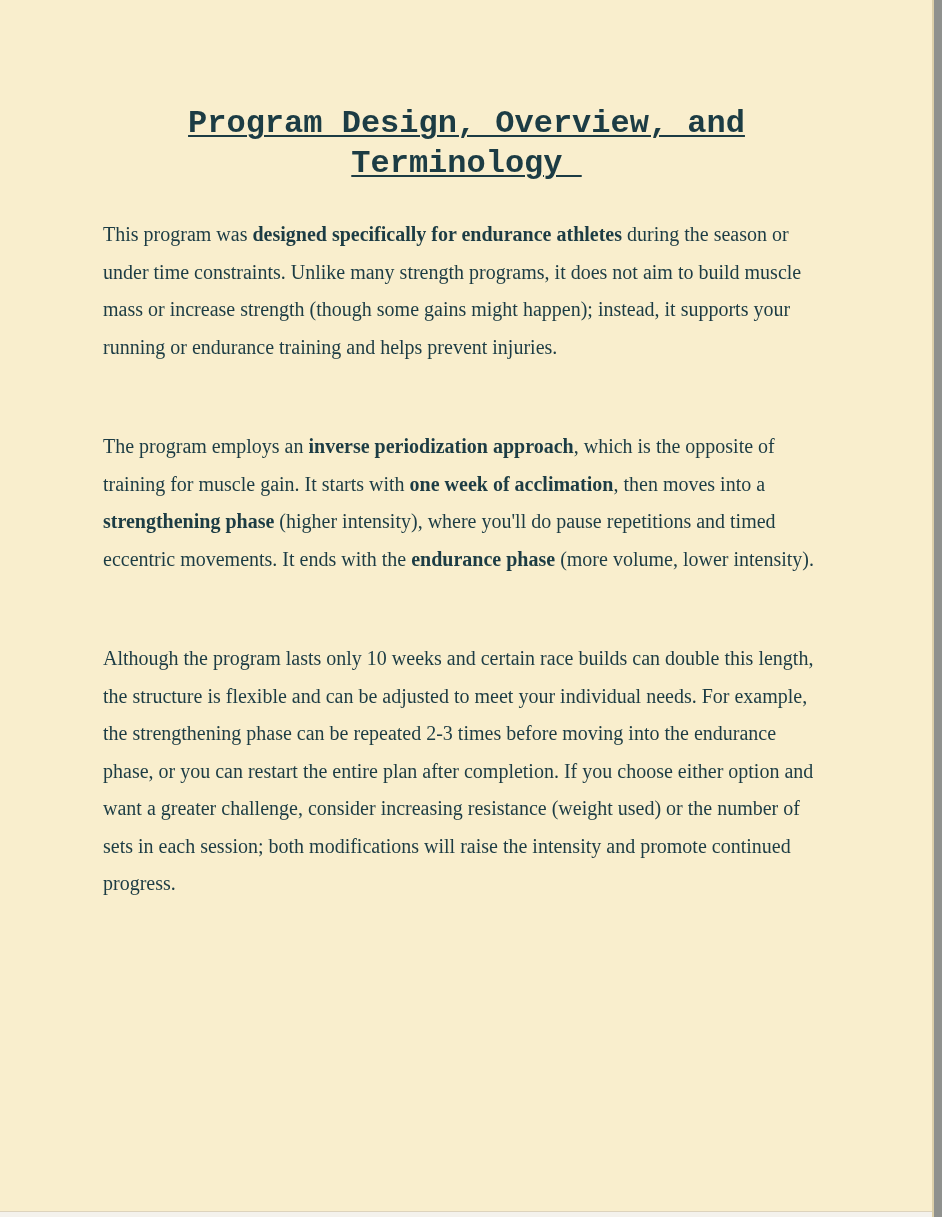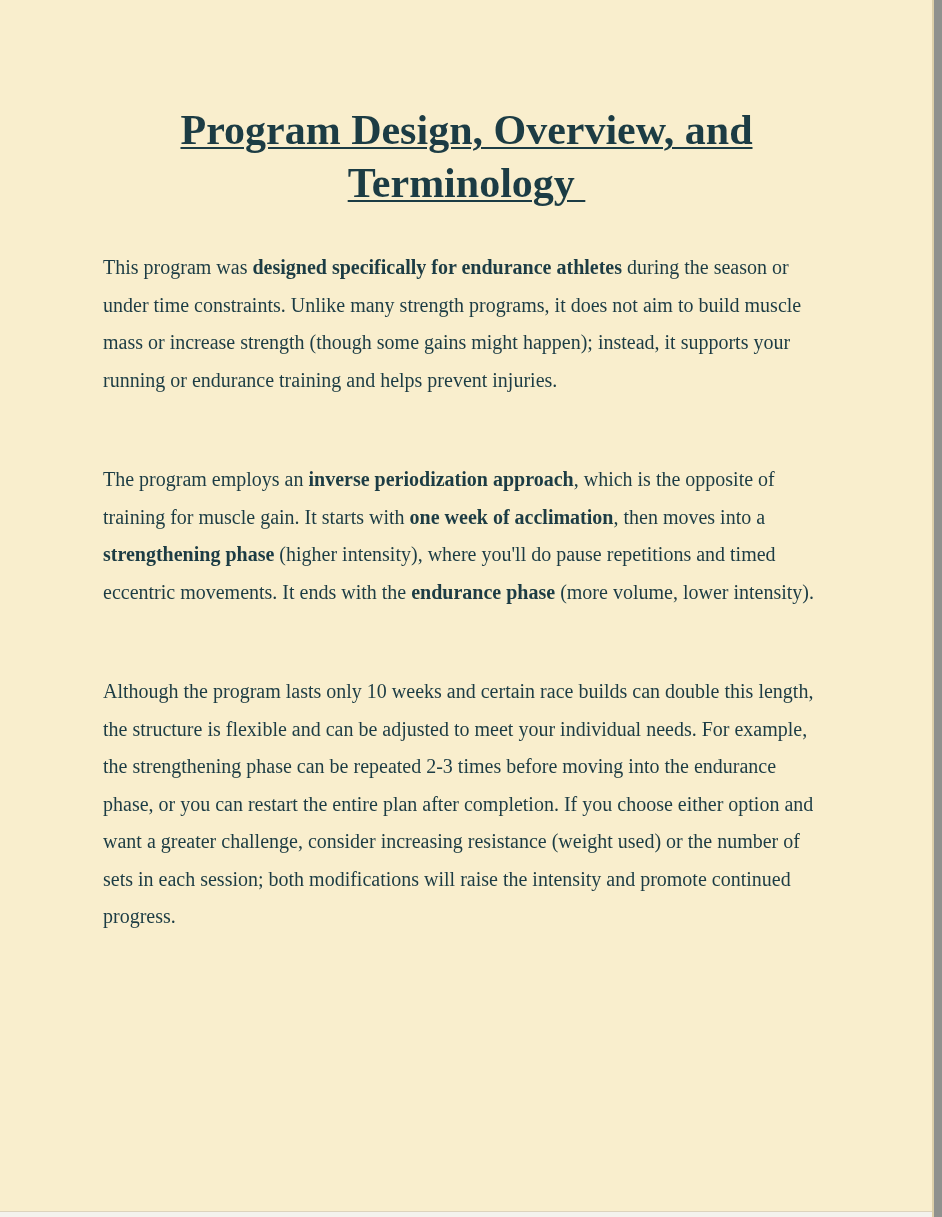--- a/index.html
+++ b/index.html
@@ -25,30 +25,31 @@
     color: var(--text-color, #1c3c44);
   }
   .content {
     position: absolute;
     left: 103px;
     top: 0;
     width: 727px;
   }
   .title {
     margin: 104px 0 0 0;
-    font-size: 42px;
+    font-size: 32px;
     font-weight: bold;
     line-height: 1.25;
     text-align: center;
     text-decoration: underline;
     text-decoration-thickness: 2px;
     text-underline-offset: 3px;
+    font-family: Liberation Mono, monospace;
   }
   .doc-body {
-    margin-top: 40px;
+    margin-top: 32px;
   }
   .para {
     font-size: 20px;
     line-height: 37.5px;
     margin: 0 0 62px 0;
     text-align: left;
   }
   .para .bold {
     font-weight: bold;
   }

